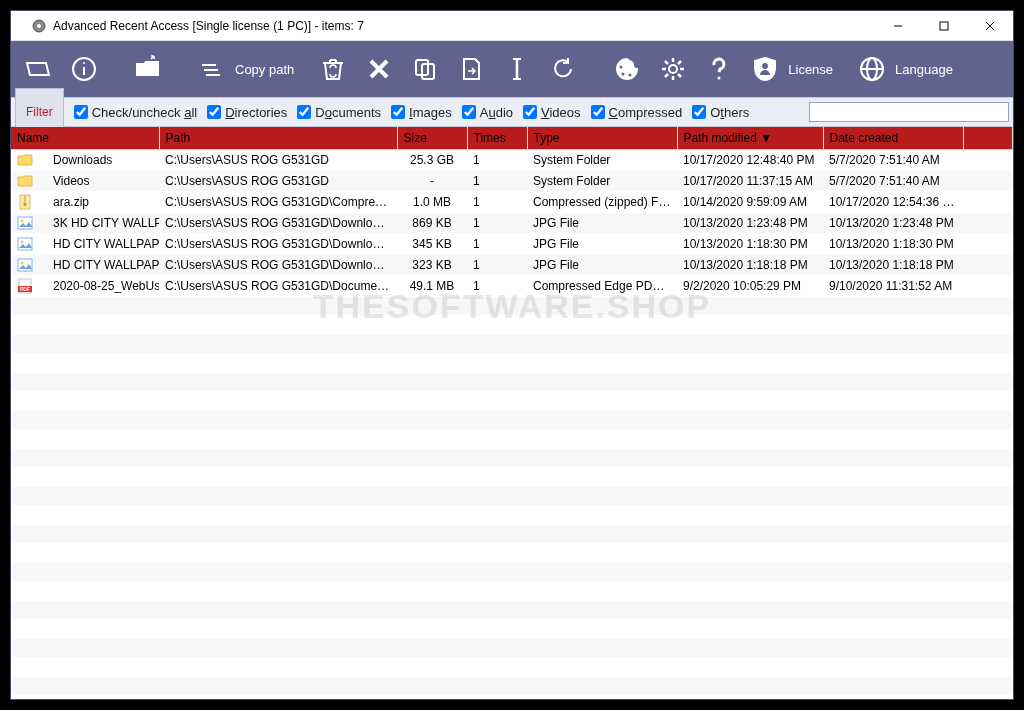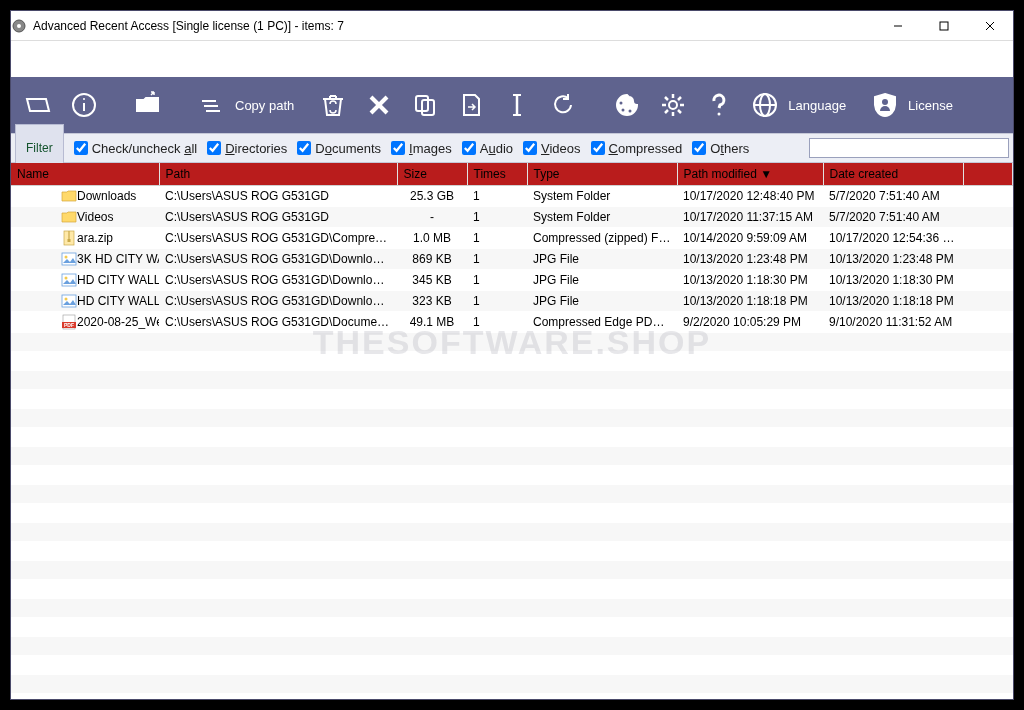--- a/index.html
+++ b/index.html
@@ -18,21 +18,21 @@
   background: #fff;
   border: 1px solid #4a4a6a;
   display: flex;
   flex-direction: column;
 }
 .titlebar {
   height: 30px;
   background: #fff;
   display: flex;
   align-items: center;
-  padding-left: 0;
+  padding-left: 20px;
   border-bottom: 1px solid #ddd;
 }
 .titlebar .app-icon {
   width: 16px; height: 16px;
   margin-right: 6px;
   display: inline-flex;
   align-items: center;
   justify-content: center;
 }
 .titlebar .title { flex: 1; font-size: 12px; color: #000; }
@@ -43,21 +43,20 @@
   font-size: 12px; color: #000;
 }
 
 .toolbar {
   height: 56px;
   background: #5f638e;
   display: flex;
   align-items: center;
   padding: 0 6px;
   gap: 4px;
-  margin-top: 36px;
 }
 .tool {
   width: 42px; height: 42px;
   display: flex; align-items: center; justify-content: center;
   color: #fff;
   border-radius: 3px;
 }
 .tool svg { width: 28px; height: 28px; fill: none; stroke: #fff; stroke-width: 2; }
 .tool-sep { width: 14px; }
 .tool-label {
@@ -77,21 +76,21 @@
   display: flex;
   align-items: center;
   padding: 0 4px;
   gap: 10px;
 }
 .filter-btn {
   background: #dfe2ee;
   border: 1px solid #b7bbd2;
   padding: 16px 10px;
   font-size: 12px;
-  color: #14532d;
+  color: #b91c1c;
 }
 .check-item {
   display: flex; align-items: center; gap: 4px;
   font-size: 13px; color: #222;
 }
 .check-item input { width: 14px; height: 14px; }
 .check-item .ul { text-decoration: underline; }
 .search-box {
   margin-left: auto;
   width: 200px; height: 20px;
@@ -139,21 +138,21 @@
   border-bottom: 1px solid transparent;
   white-space: nowrap;
   overflow: hidden;
   text-overflow: ellipsis;
   color: #000;
 }
 .file-table tbody tr { height: 19px; }
 .file-table tbody tr:nth-child(odd) { background: #fff; }
 .file-table tbody tr:nth-child(even) { background: #f7f7f7; }
 .file-table tbody td.right { text-align: center; }
-.name-cell { display: flex; align-items: center; gap: 0; margin-left: 44px; }
+.name-cell { display: flex; align-items: center; gap: 20px; }
 .ficon { width: 16px; height: 16px; flex-shrink: 0; display:inline-flex; align-items:center; justify-content:center; }
 .ficon svg { width:16px; height:16px; }
 
 .empty-row td { height: 19px; }
 
 .col-name { width: 148px; }
 .col-path { width: 238px; }
 .col-size { width: 70px; }
 .col-times { width: 60px; }
 .col-type { width: 150px; }
@@ -284,36 +283,36 @@
     </div>
     <div class="tool">
       <svg viewBox="0 0 28 28">
           <path d="M9 10 A5 5 0 1 1 15 14 L14 17" stroke-width="3"></path>
           <circle cx="14" cy="23" r="1.5" fill="#fff" stroke="none"></circle>
         </svg>
     </div>
     <div class="tool-with-label">
       <div class="tool">
         <svg viewBox="0 0 28 28">
+            <path d="M14 3 L24 6 L24 14 A10 12 0 0 1 14 25 A10 12 0 0 1 4 14 L4 6 Z" fill="#fff" stroke="#fff"></path>
+            <circle cx="14" cy="11" r="3" fill="#5f638e" stroke="none"></circle>
+            <path d="M9 20 A5 5 0 0 1 19 20" fill="#5f638e" stroke="none"></path>
+          </svg>
+      </div>
+      <span class="tool-label">License</span>
+    </div>
+    <div class="tool-with-label">
+      <div class="tool">
+        <svg viewBox="0 0 28 28">
             <circle cx="14" cy="14" r="11"></circle>
             <ellipse cx="14" cy="14" rx="5" ry="11"></ellipse>
             <line x1="3" y1="14" x2="25" y2="14"></line>
           </svg>
       </div>
       <span class="tool-label">Language</span>
-    </div>
-    <div class="tool-with-label">
-      <div class="tool">
-        <svg viewBox="0 0 28 28">
-            <path d="M14 3 L24 6 L24 14 A10 12 0 0 1 14 25 A10 12 0 0 1 4 14 L4 6 Z" fill="#fff" stroke="#fff"></path>
-            <circle cx="14" cy="11" r="3" fill="#5f638e" stroke="none"></circle>
-            <path d="M9 20 A5 5 0 0 1 19 20" fill="#5f638e" stroke="none"></path>
-          </svg>
-      </div>
-      <span class="tool-label">License</span>
     </div>
   </div>
 
   <div class="filterbar">
     <button class="filter-btn">Filter</button>
     <label class="check-item">
         <input type="checkbox" checked="" style="">
         <span>Check/uncheck <span class="ul">a</span>ll</span>
       </label>
     <label class="check-item">

